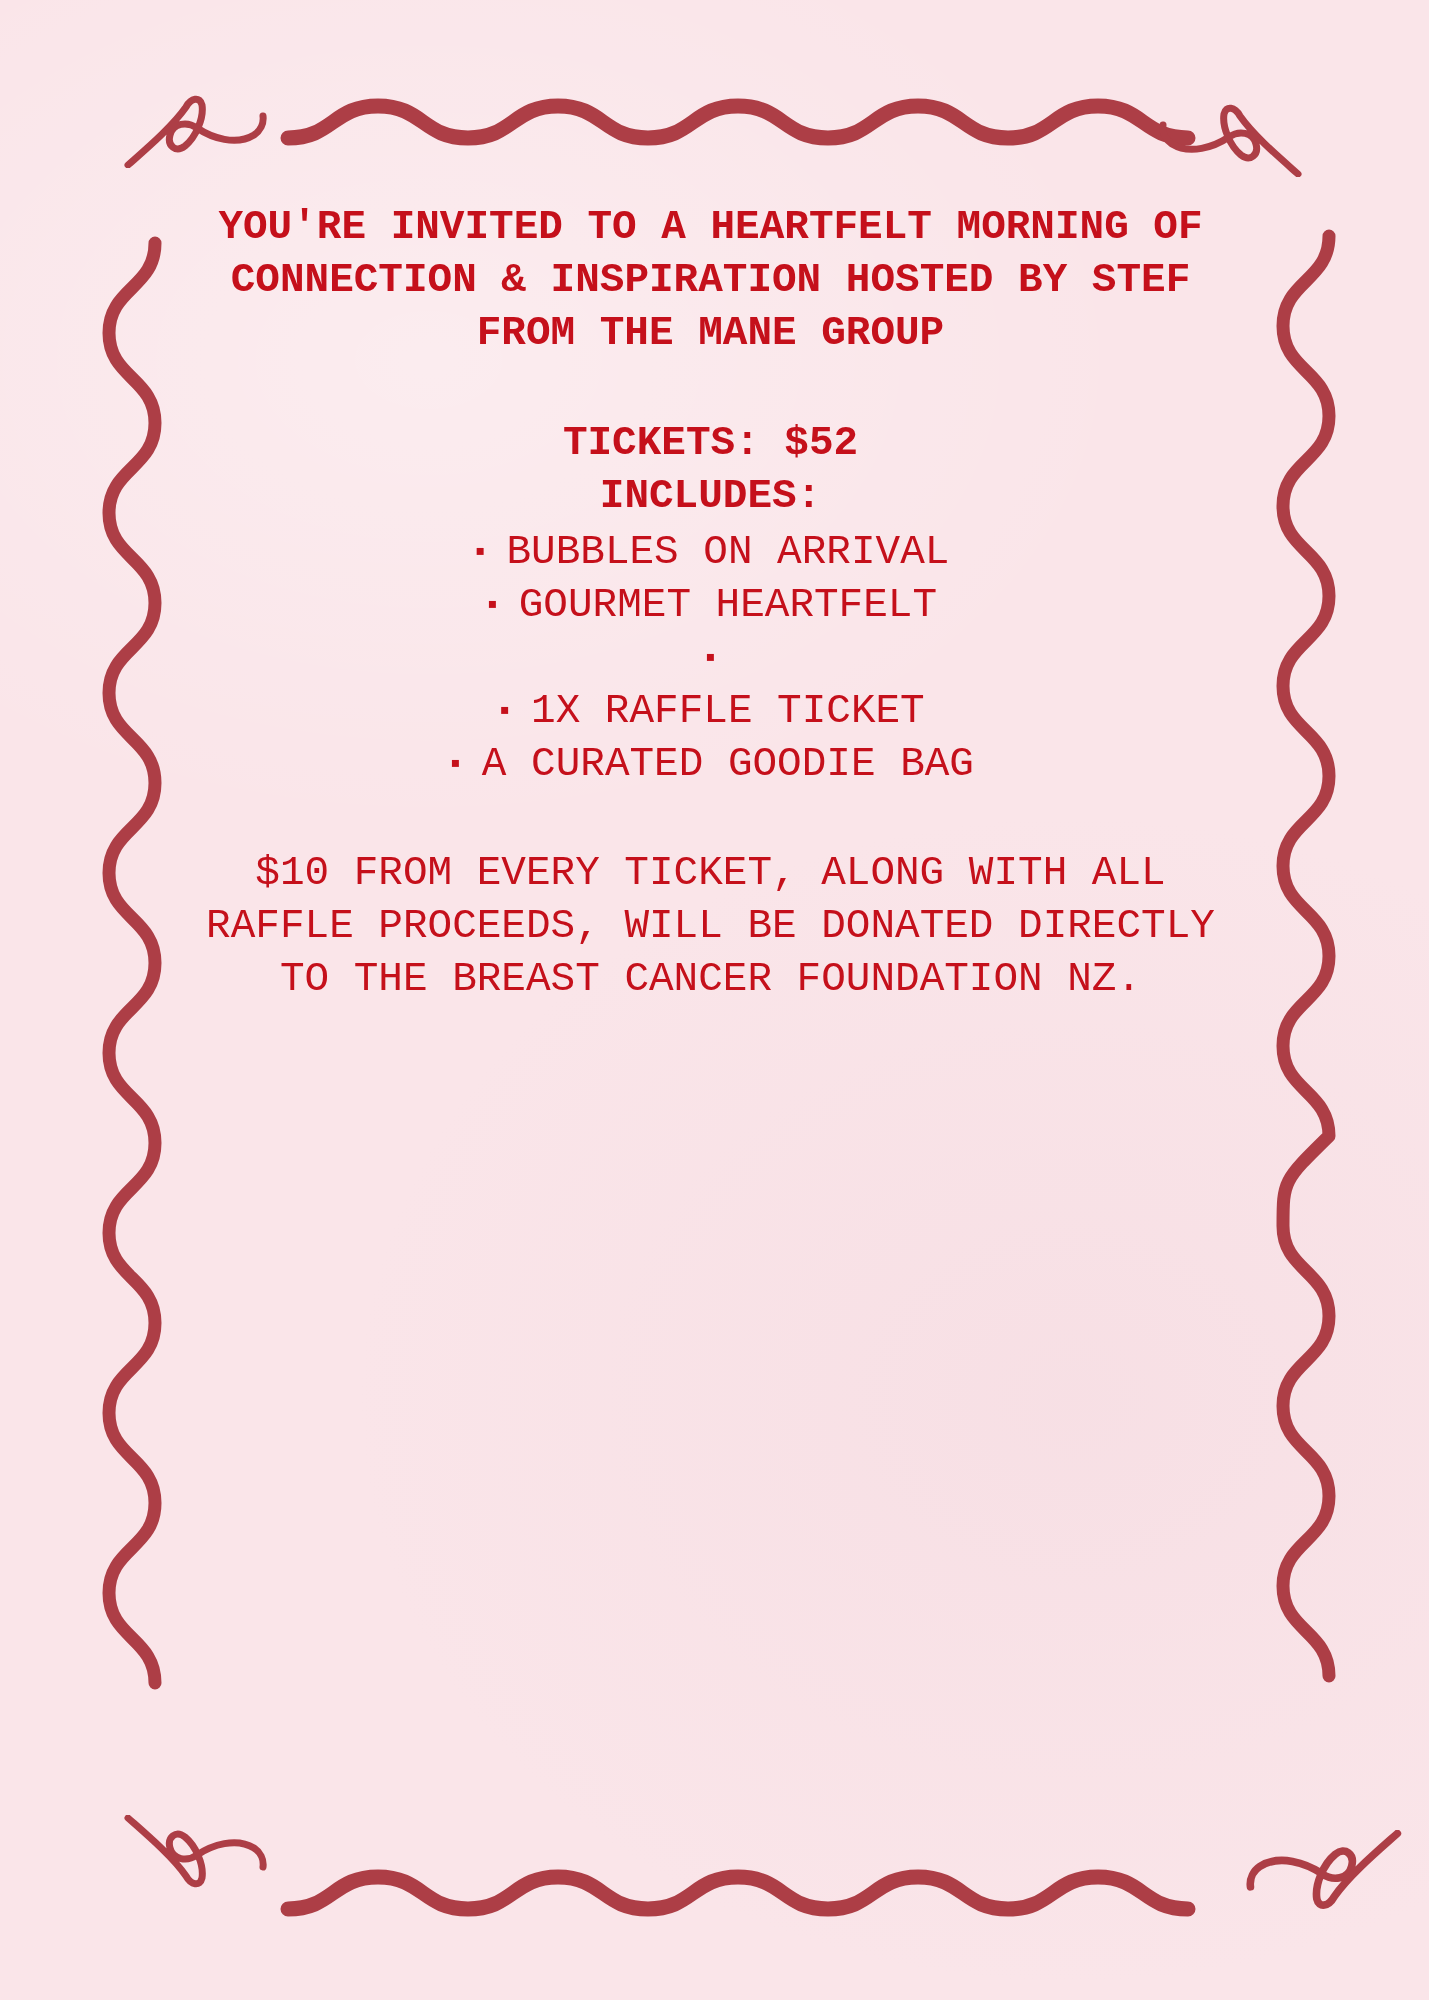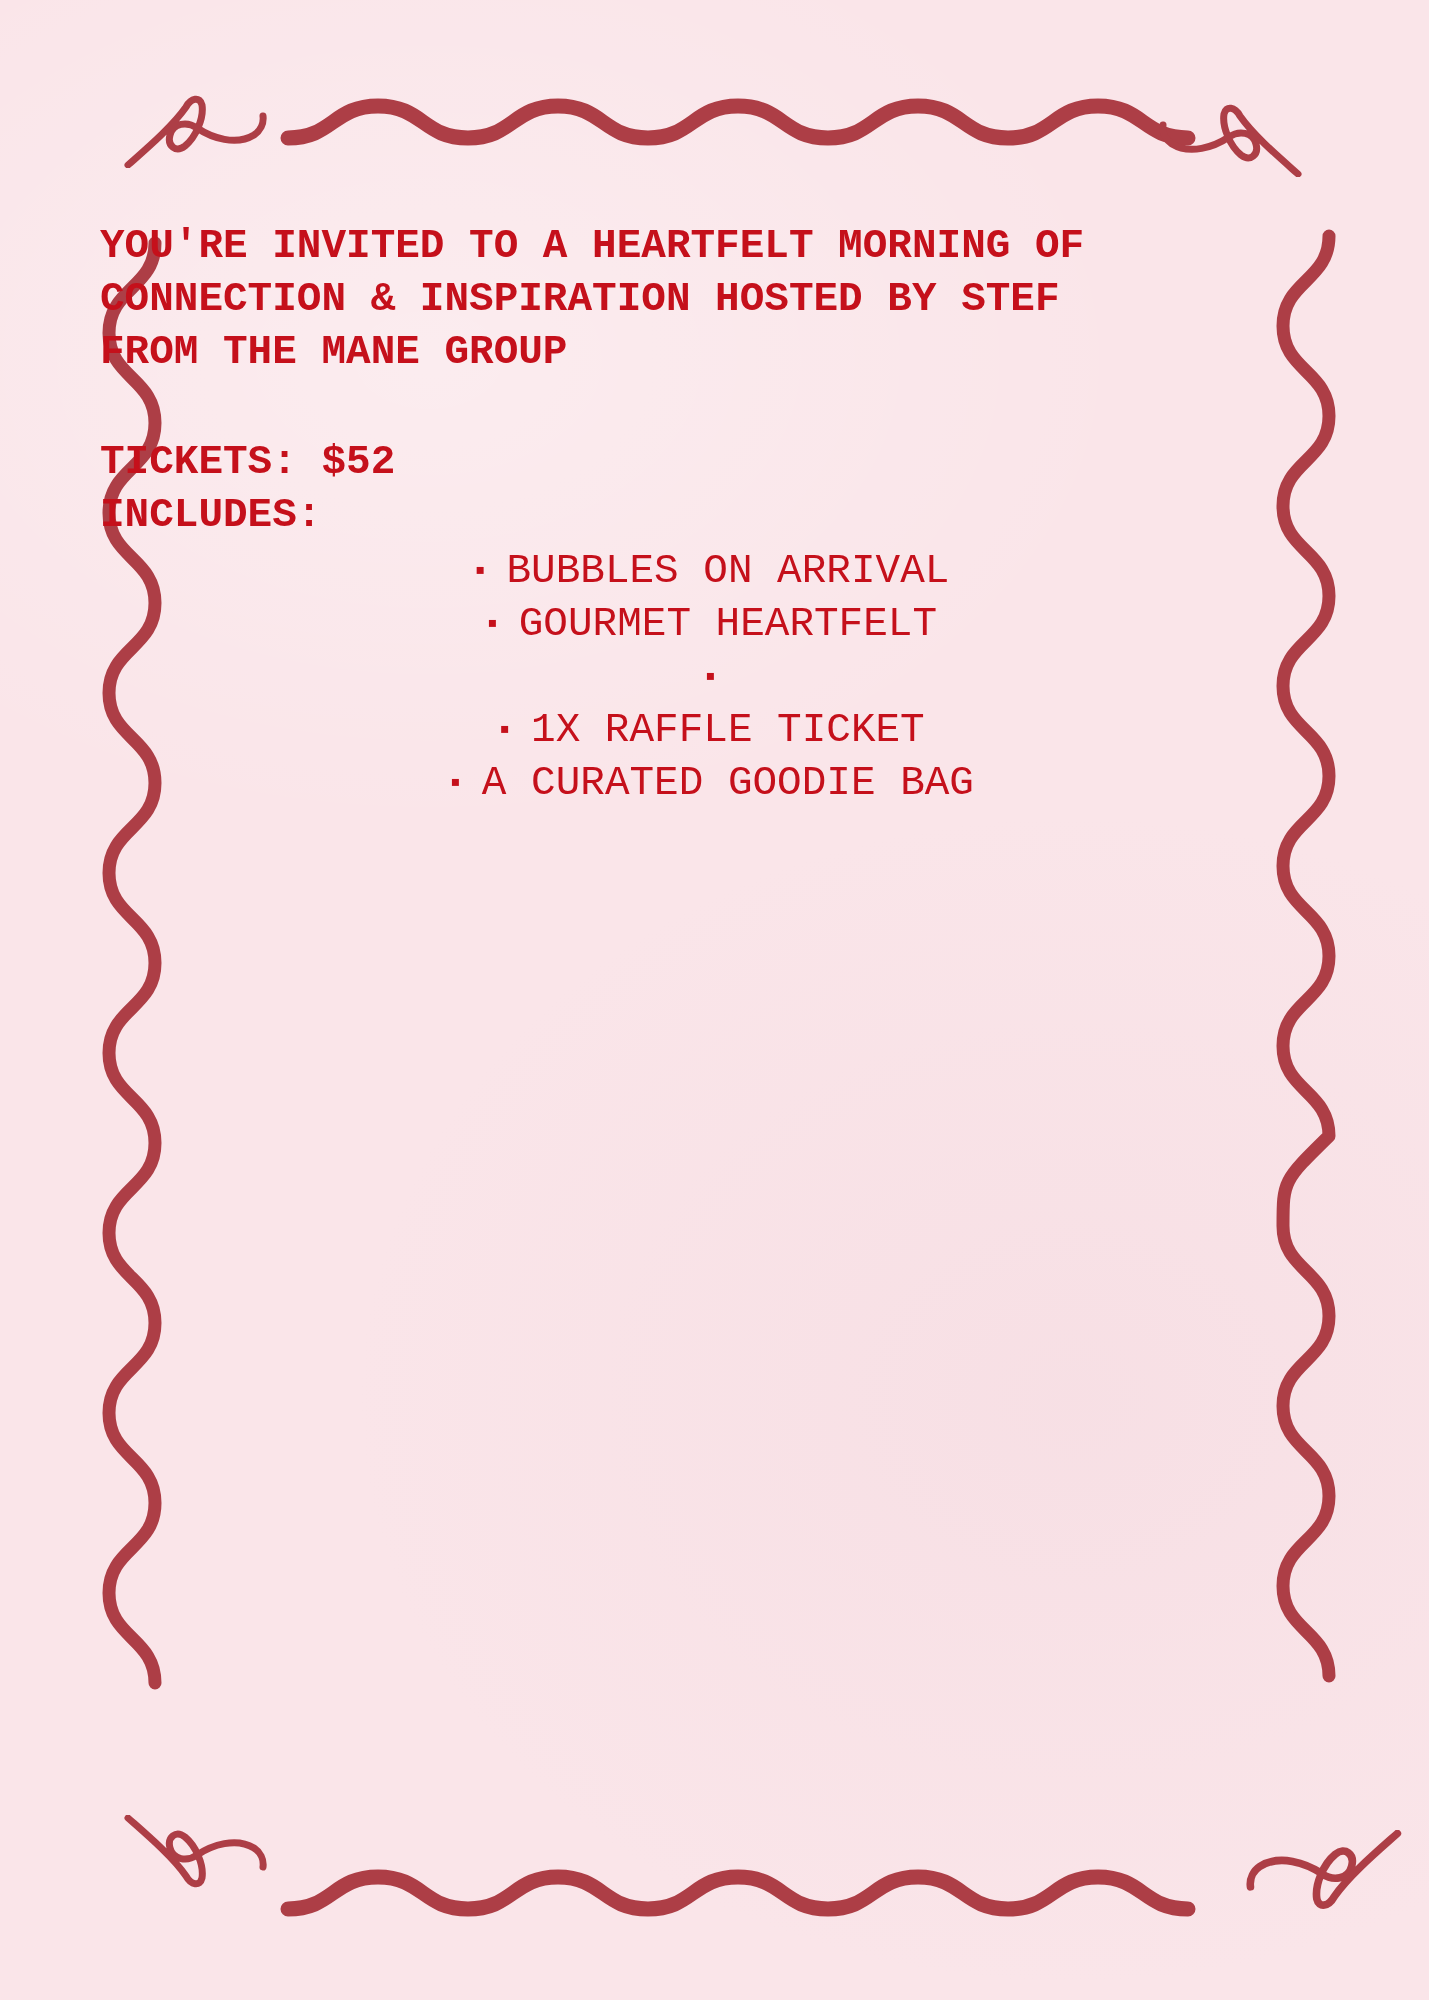--- a/index.html
+++ b/index.html
@@ -20,21 +20,21 @@
     color:var(--text);
   }
   .deco{position:absolute;}
   .deco path{fill:none;stroke:var(--accent);stroke-linecap:round;stroke-linejoin:round;}
   .wave-h path{stroke-width:15;}
   .wave-v path{stroke-width:13;}
   .flourish path{stroke-width:7;}
   .content{
     position:absolute;
     left:100px;right:108px;top:201px;
-    margin-top:19px;
+    text-align:center;
   }
   .line-block{
     white-space:pre-line;
     font-size:41px;
     line-height:53px;
   }
   .bold{font-weight:700;}
   .heading{margin-bottom:57px;}
   .intro{margin-bottom:58px;}
   .details{margin-bottom:57px;}
@@ -113,14 +113,17 @@
         <span class="bullet-glyph">▪</span>
         <span>1X RAFFLE TICKET</span>
       </div>
       <div class="bullet-row">
         <span class="bullet-glyph">▪</span>
         <span>A CURATED GOODIE BAG</span>
       </div>
     </div>
   </div>
 
+  <div class="line-block donation">$10 FROM EVERY TICKET, ALONG WITH ALL
+RAFFLE PROCEEDS, WILL BE DONATED DIRECTLY
+TO THE BREAST CANCER FOUNDATION NZ.</div>
 
 </div>
 
 </body></html>

